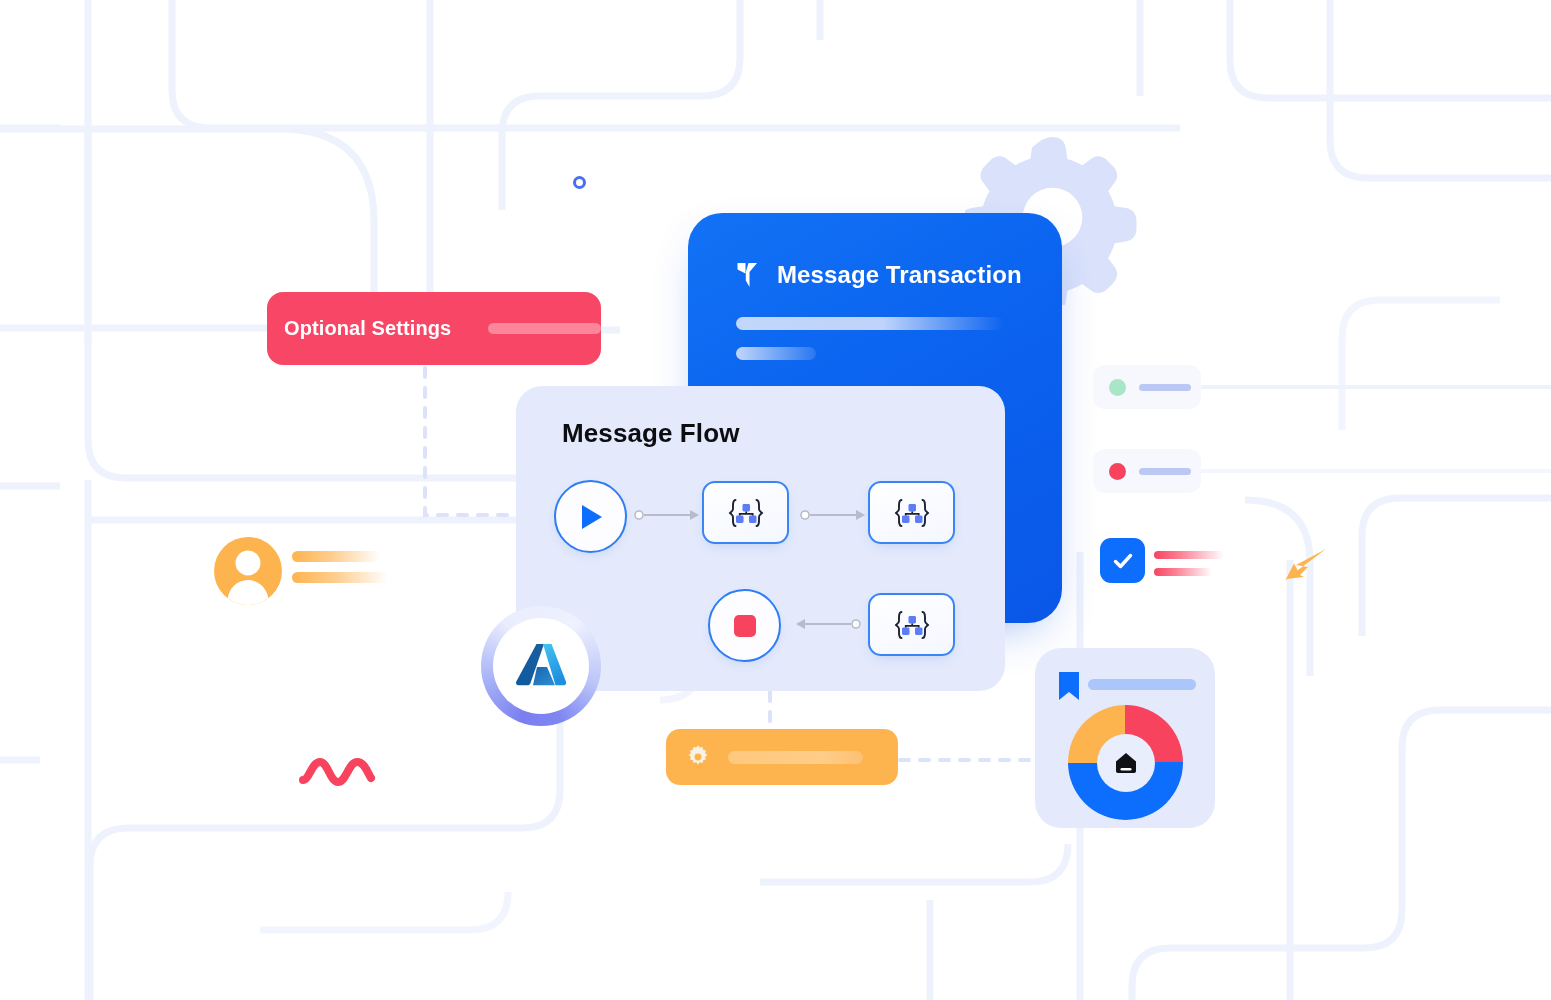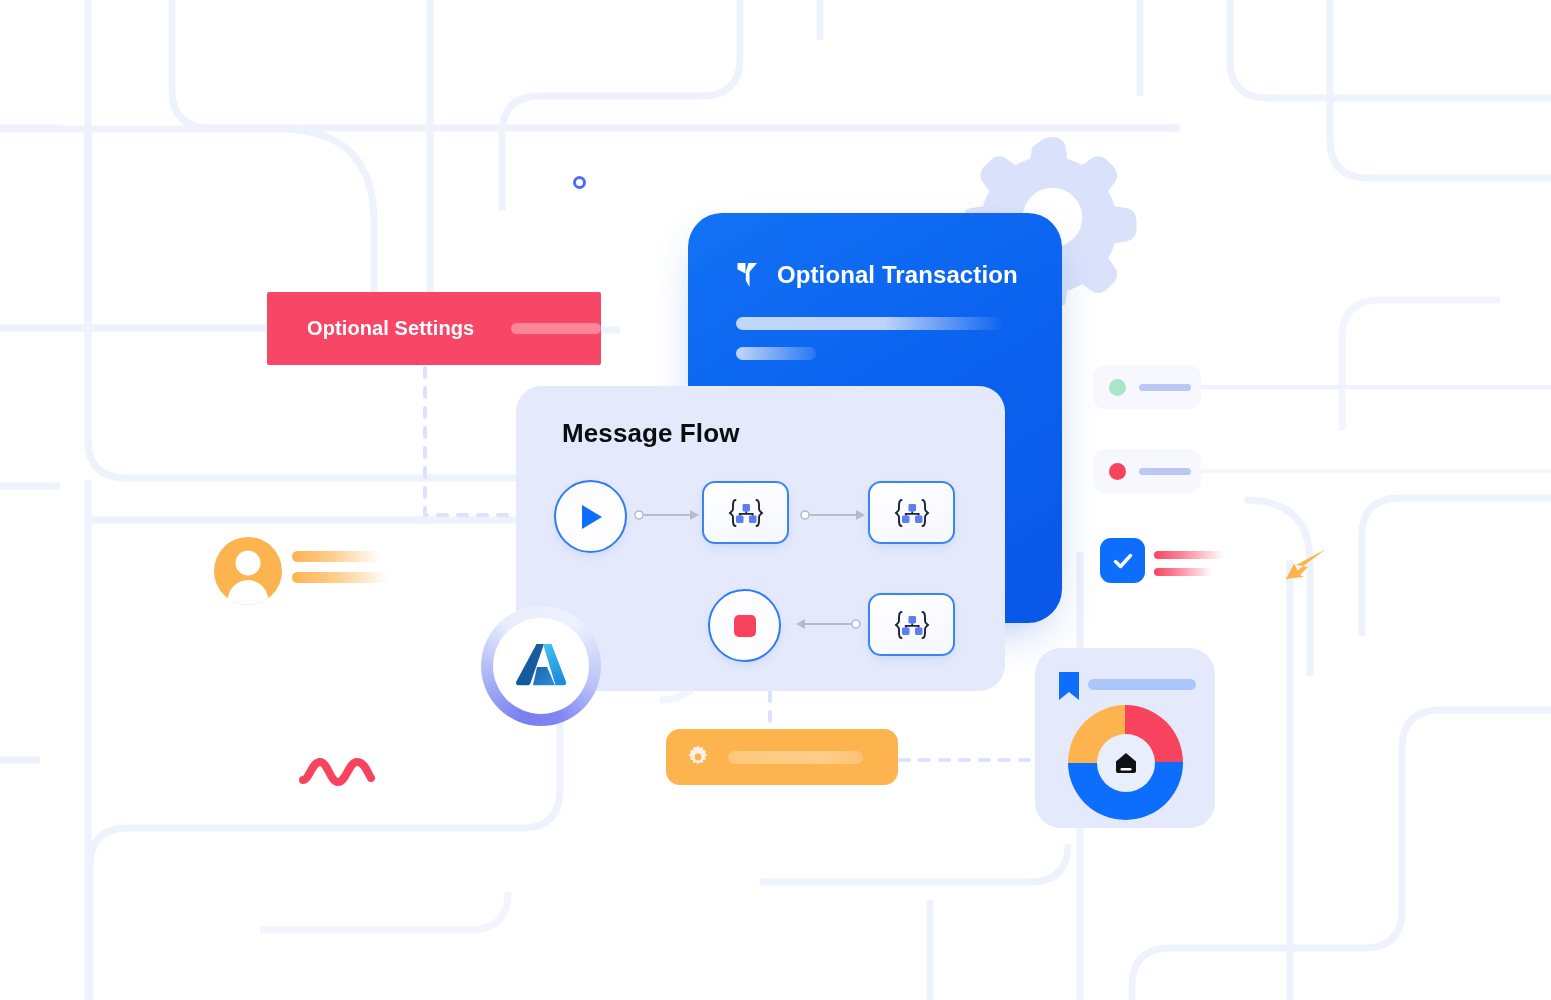--- a/index.html
+++ b/index.html
@@ -72,25 +72,25 @@
     z-index: 7;
   }
 
   
   .opt-pill {
     left: 267px;
     top: 292px;
     width: 334px;
     height: 73px;
     background: #f84667;
-    border-radius: 2px;
+    border-radius: 16px;
     z-index: 8;
     display: flex;
     align-items: center;
-    padding-left: 40px;
+    padding-left: 17px;
     box-sizing: border-box;
     gap: 37px;
   }
   .opt-label {
     color: #ffffff;
     font-size: 20px;
     font-weight: 700;
     white-space: nowrap;
     letter-spacing: .1px;
   }
@@ -324,21 +324,21 @@
       <path d="M900,760 L1035,760"></path>
     </g>
   </svg>
 
   <div class="abs biz-card">
     <div class="biz-head">
       <svg width="26" height="28" viewBox="0 0 26 28">
         <path fill="#ffffff" d="M1.5 2 L9.5 2 L9.5 12.5 L1.5 8.5 Z"></path>
         <path fill="#ffffff" d="M12.5 2 L21 2 L13.5 11 L13.5 26 L9.8 19.5 L9.8 11 Z"></path>
       </svg>
-      <span class="biz-title">Optional Transaction</span>
+      <span class="biz-title">Message Transaction</span>
     </div>
   </div>
   <div class="abs biz-bar biz-bar-1"></div>
   <div class="abs biz-bar biz-bar-2"></div>
 
   <div class="abs opt-pill">
     <span class="opt-label">Optional Settings</span>
     <span class="opt-bar"></span>
   </div>
 

